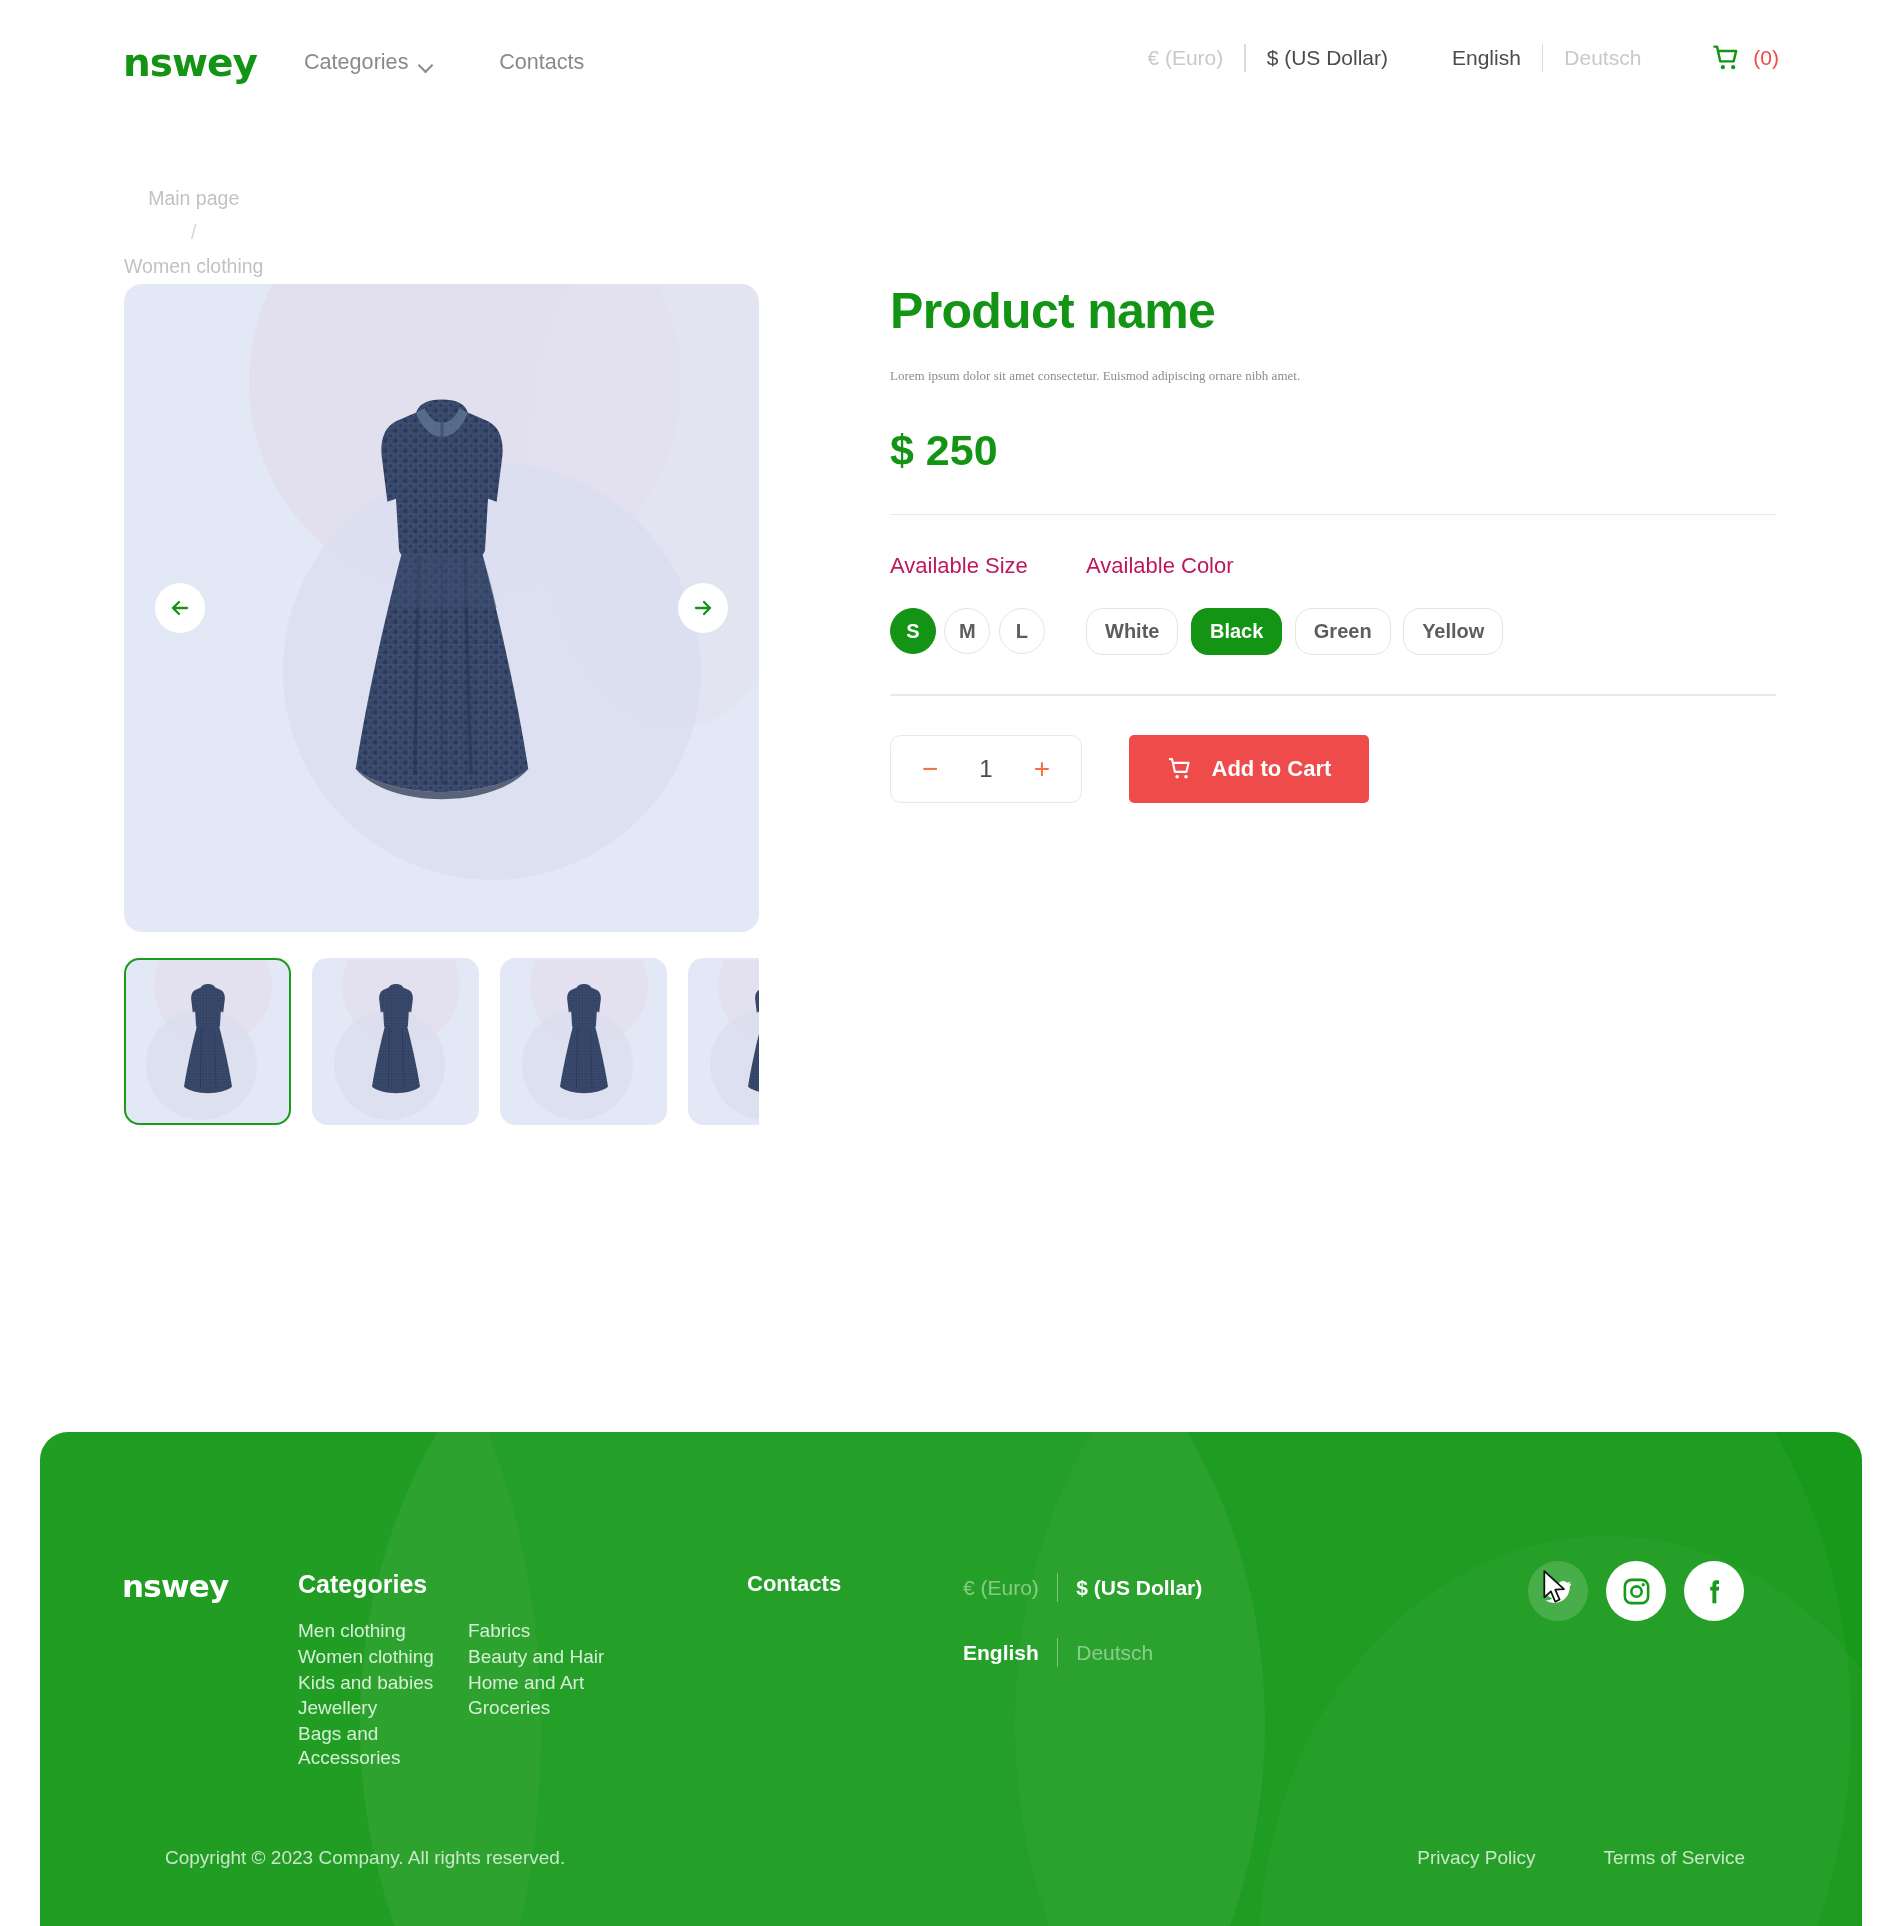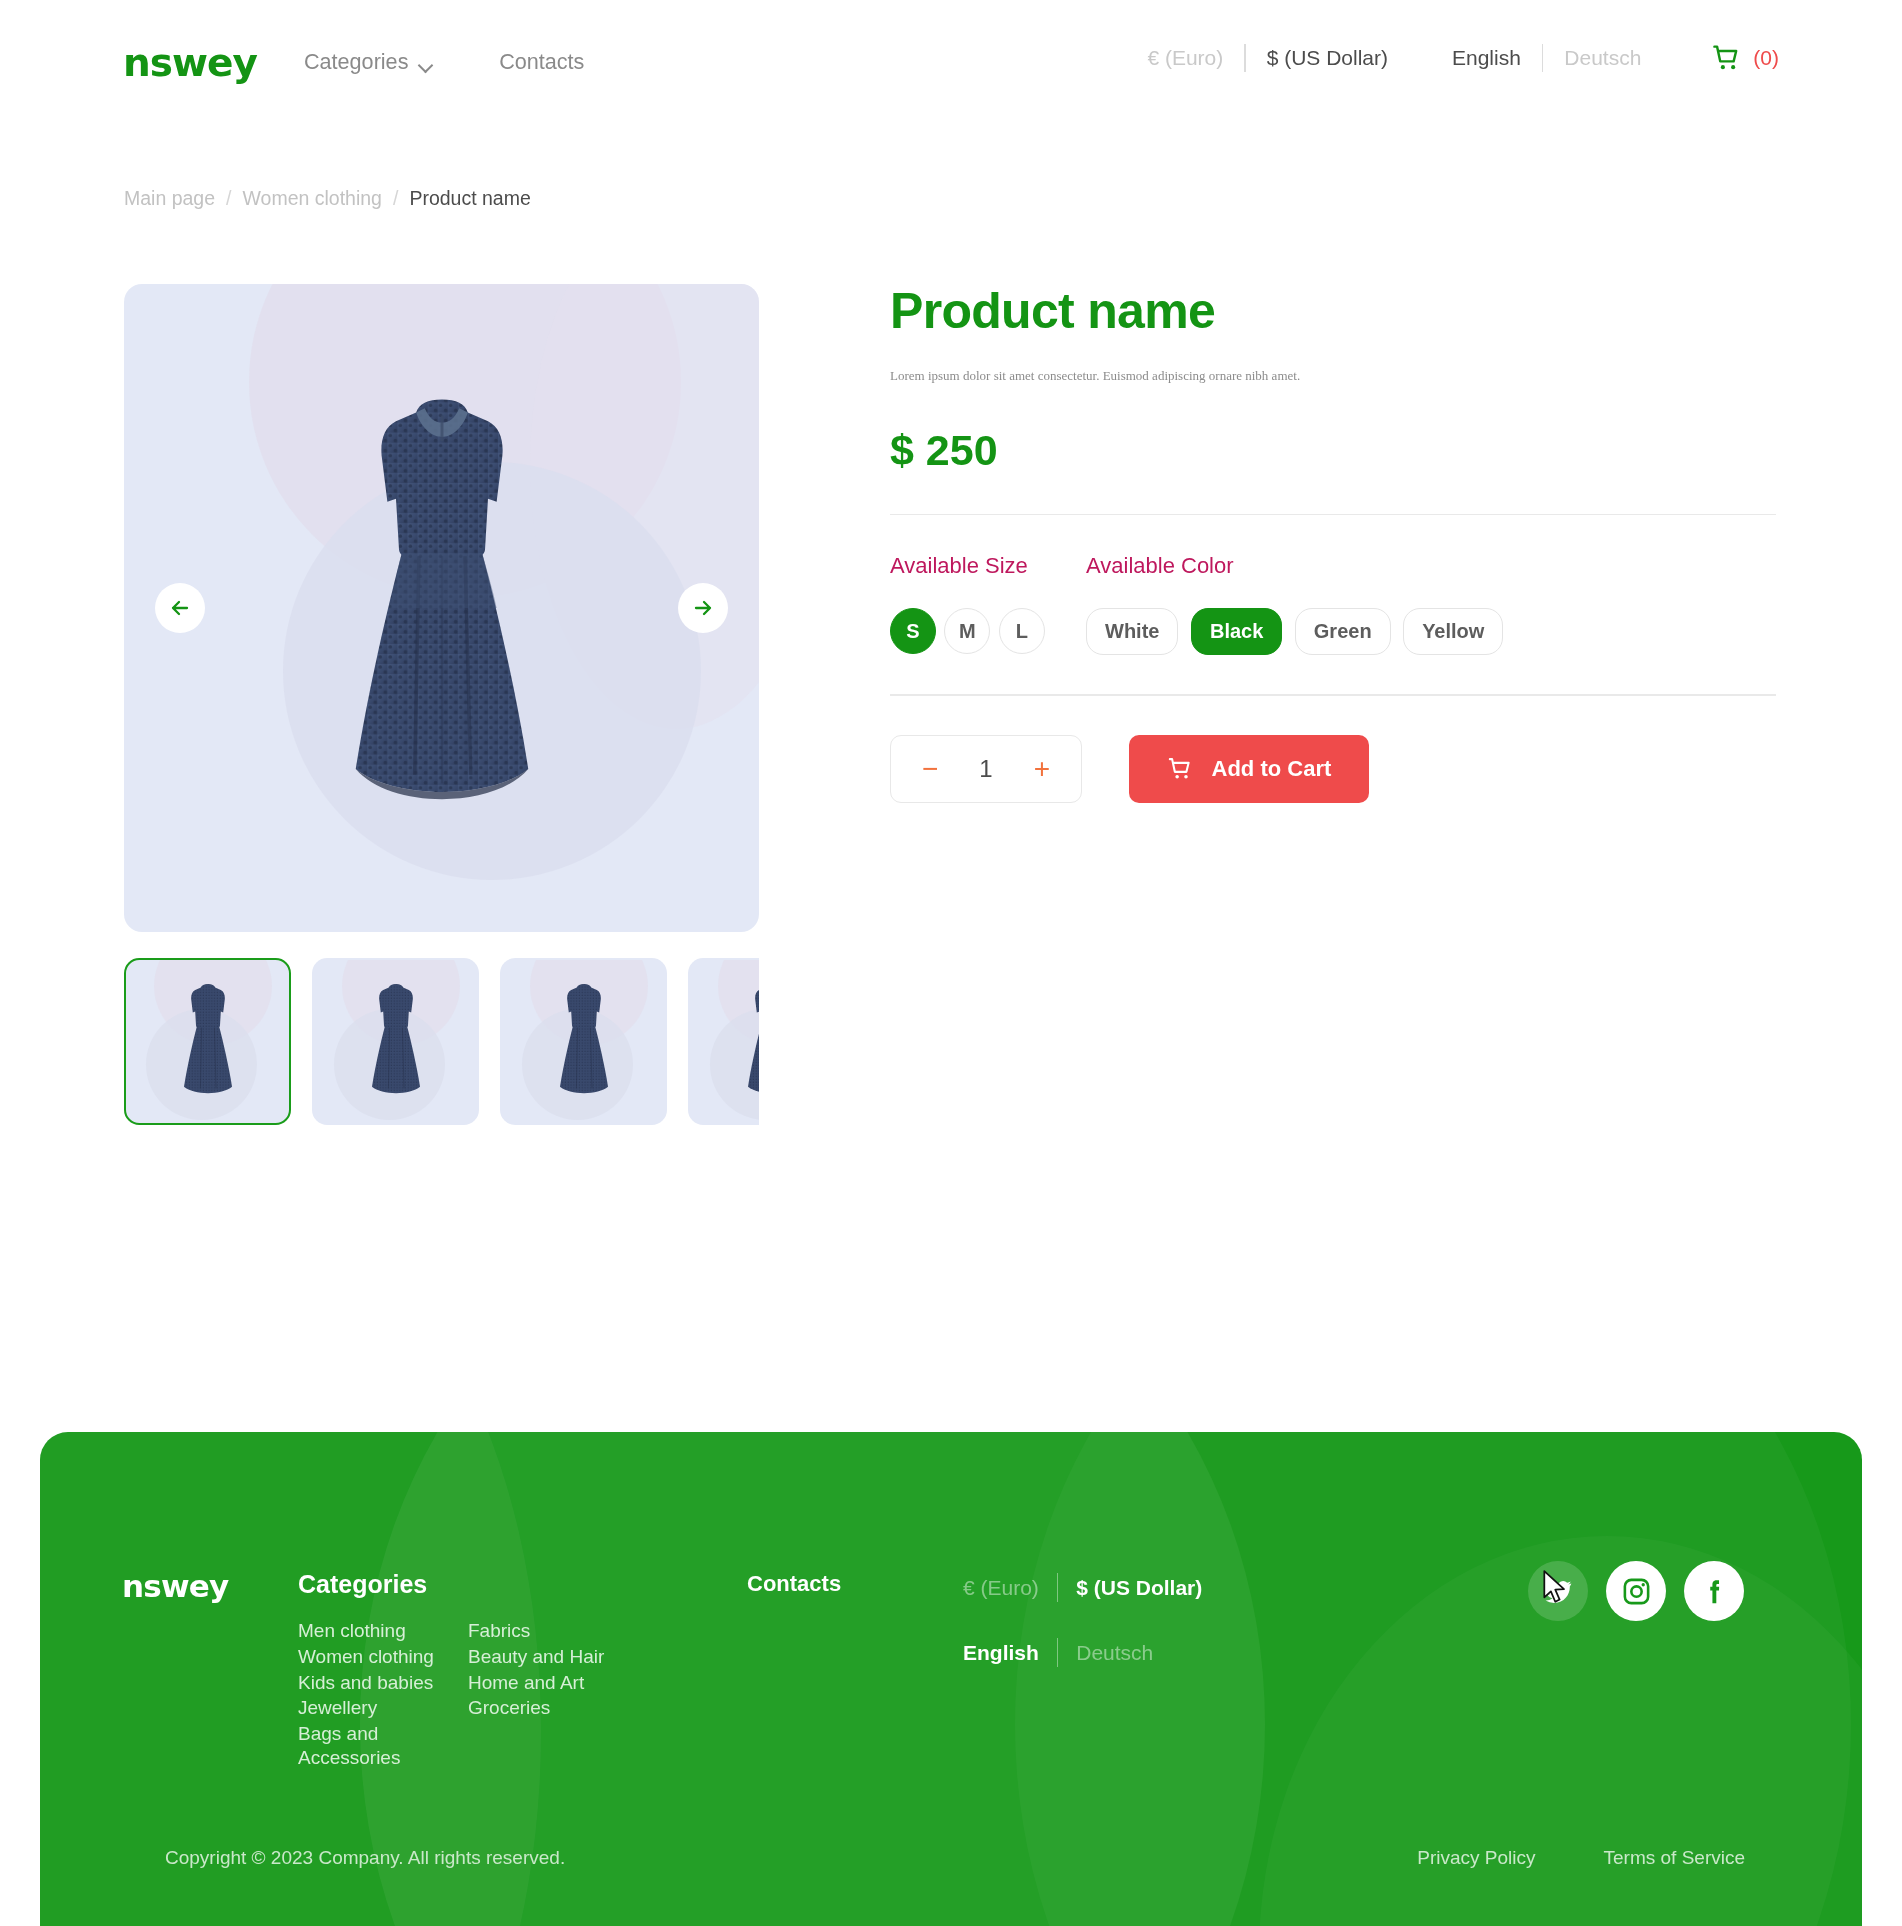--- a/index.html
+++ b/index.html
@@ -89,20 +89,21 @@
   .cart-count { font-size: 21px; color: #ef4b4b; }
 
   
   .breadcrumb {
     position: absolute;
     left: 124px; top: 187px;
     display: flex;
     align-items: center;
     gap: 11px;
     font-size: 19.5px;
+    flex-direction: column;
   }
   .crumb { color: #c2c2c2; cursor: pointer; white-space: nowrap; }
   .crumb.current { color: #4c4c4c; cursor: default; }
   .crumb-sep { color: #d6d6d6; }
 
   
   .gallery {
     position: absolute;
     left: 124px; top: 284px;
     width: 635px;
@@ -301,21 +302,21 @@
     user-select: none;
   }
   .qty-val {
     font-size: 24px;
     color: #4c4c4c;
     font-weight: 400;
   }
   .add-cart {
     height: 68px;
     padding: 12px 38px;
-    border-radius: 10px;
+    border-radius: 5px;
     background: #ef4b4b;
     color: #ffffff;
     font-size: 22px;
     font-weight: 700;
     display: flex;
     align-items: center;
     gap: 18px;
     cursor: pointer;
     border: none;
     font-family: "Liberation Sans", sans-serif;

